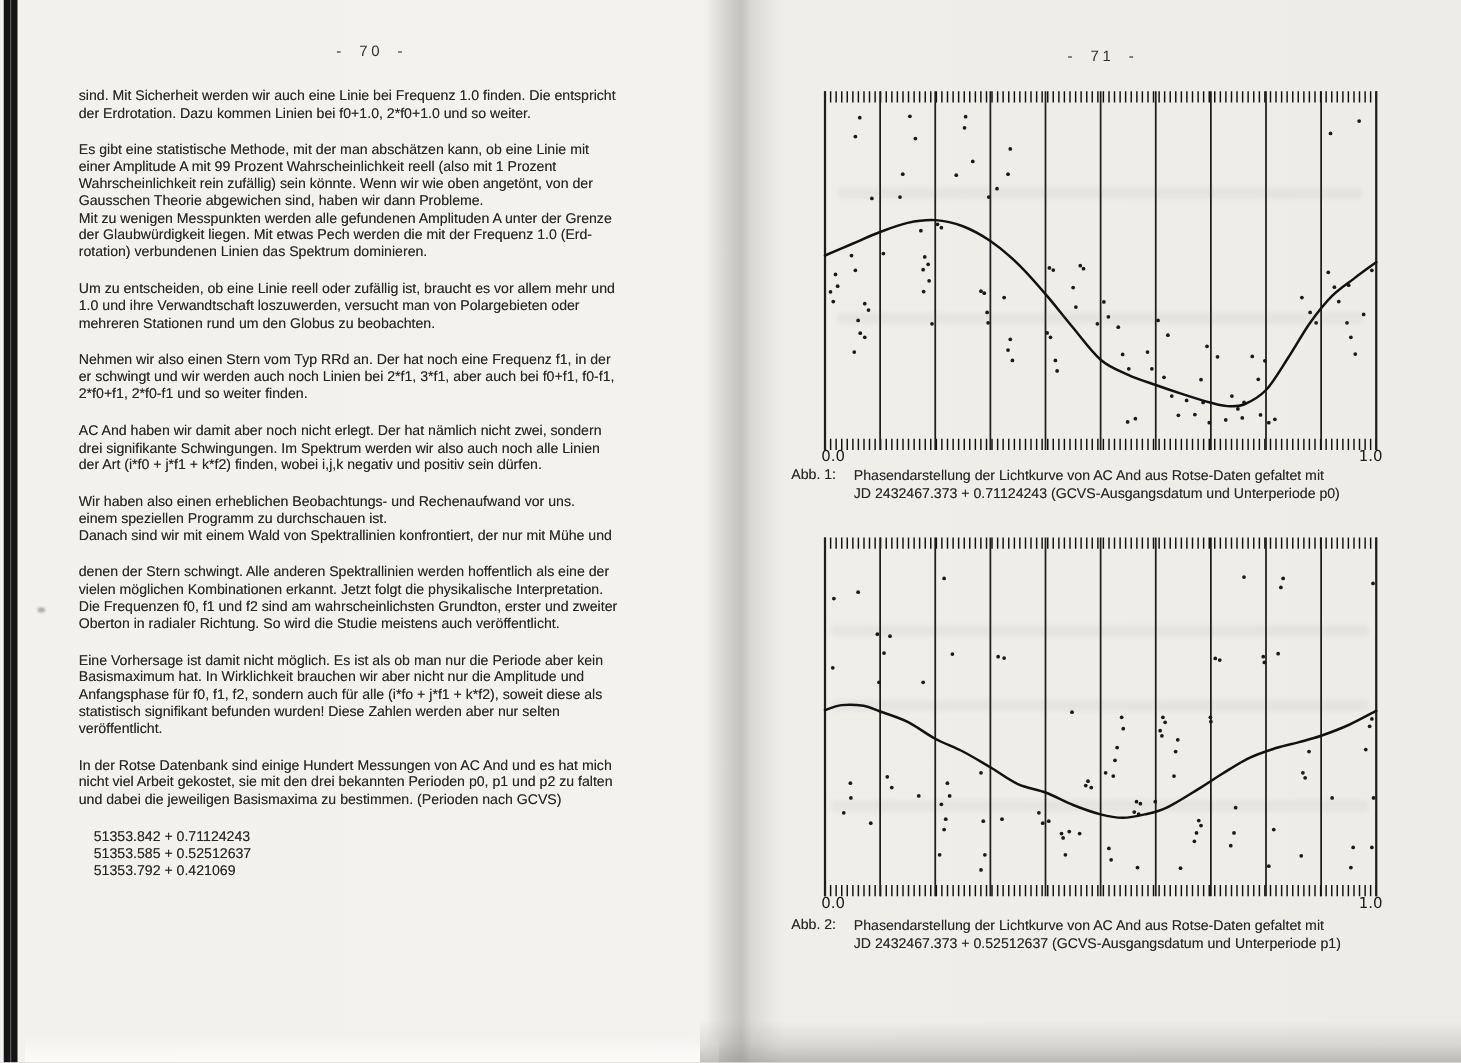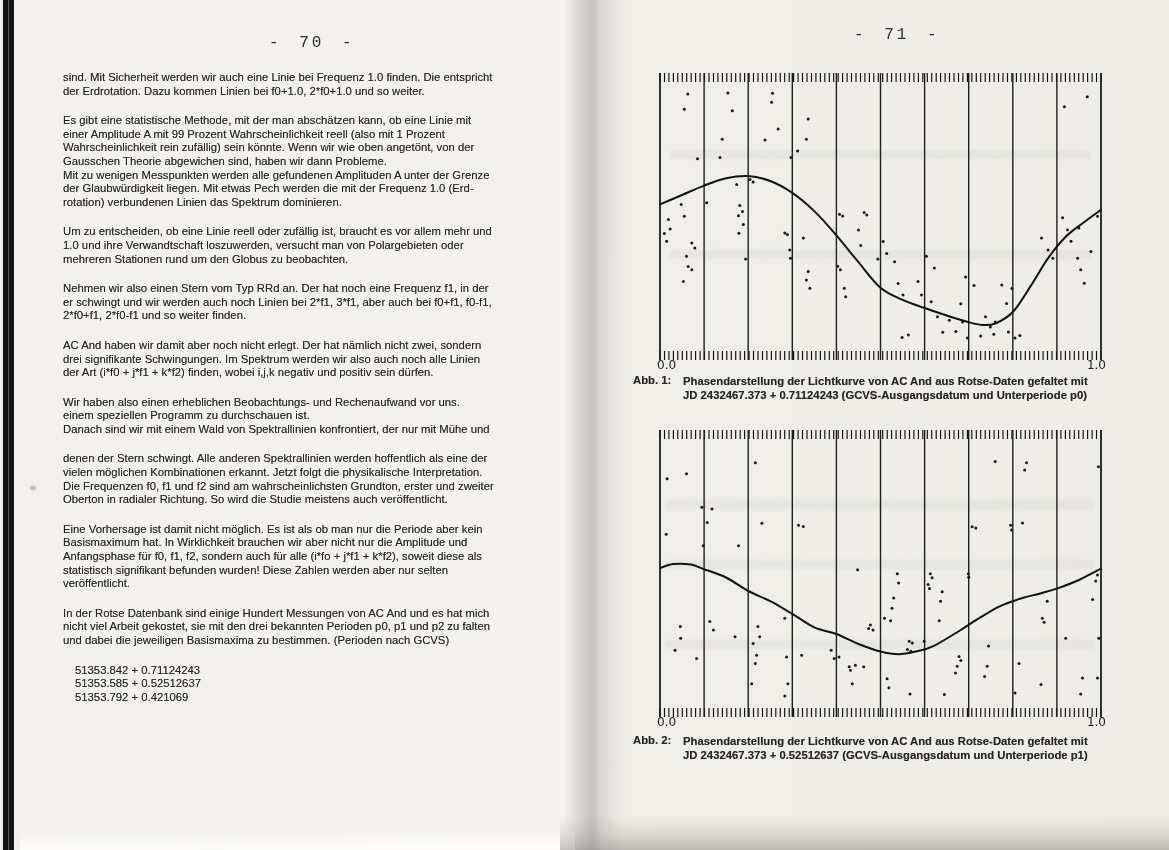--- a/index.html
+++ b/index.html
@@ -4,37 +4,37 @@
 <style>
   html,body{margin:0;padding:0;background:#d8d7d3;}
   .scan{position:relative;width:1169px;height:850px;overflow:hidden;
         background:linear-gradient(to right,#f2f1ed 0%,#f3f2ee 48%,#e4e3df 50.5%,#efeee9 53%,#edece7 100%);
         font-family:"Liberation Sans",sans-serif;color:#262626;}
   .edge-strip{position:absolute;left:3px;top:0;width:11px;height:850px;background:#141414;}
   .edge-strip::after{content:"";position:absolute;left:5px;top:0;width:1px;height:100%;background:#8a8a8a;opacity:.6;}
   .page{position:absolute;top:0;height:850px;}
   .page-left{left:14px;width:576px;}
   .page-right{left:590px;width:579px;}
-  .pagenum{position:absolute;font-family:Liberation Mono, monospace;
-           font-size:16px;letter-spacing:3px;word-spacing:5px;color:#2e2e2e;text-align:center;}
+  .pagenum{position:absolute;font-family:Liberation Sans, sans-serif;
+           font-size:12px;letter-spacing:3px;word-spacing:5px;color:#2e2e2e;text-align:center;}
   .pagenum-left{left:255px;top:34px;}
-  .pagenum-right{left:264px;top:26px;}
+  .pagenum-right{left:264px;top:38px;}
   .body-text{position:absolute;left:49px;top:71px;width:518px;font-size:11.3px;
              text-shadow:0 0 .4px rgba(45,45,45,.55);}
   .para{margin:0 0 16px 0;}
   .tline{line-height:13.6px;white-space:nowrap;}
   .period-list{padding-left:12px;}
   .margin-mark{position:absolute;left:16px;top:486px;width:6px;height:4px;background:rgba(70,70,70,.4);
                filter:blur(1px);border-radius:2px;}
   .chart{position:absolute;left:60px;}
   .chart1{top:67px;}
   .chart2{top:424px;}
   .axlab{font-family:"DejaVu Sans","Liberation Sans",sans-serif;font-size:12px;fill:#1c1c1c;}
   .caption{position:absolute;left:43px;display:flex;font-size:11.3px;
-           text-shadow:0 0 .4px rgba(45,45,45,.5);font-weight:bold;}
+           text-shadow:0 0 .4px rgba(45,45,45,.5);}
   .caption1{top:374px;}
   .caption2{top:734px;}
   .cap-label{width:50px;flex:0 0 50px;}
   .cap-text{display:flex;flex-direction:column;}
   .cap-line{line-height:14px;white-space:nowrap;}
   .bleed{position:absolute;background:rgba(95,95,90,.055);filter:blur(1.6px);border-radius:3px;}
   .gutter-shadow{position:absolute;left:565px;top:0;width:62px;height:850px;pointer-events:none;
      background:linear-gradient(to right,rgba(110,108,102,0) 0%,rgba(110,108,102,.28) 46%,rgba(110,108,102,.12) 58%,rgba(110,108,102,0) 100%);}
   .bottom-shadow{position:absolute;left:560px;bottom:0;width:609px;height:34px;pointer-events:none;
      background:linear-gradient(to bottom,rgba(125,123,118,0) 0%,rgba(125,123,118,.18) 55%,rgba(125,123,118,.45) 100%);}

